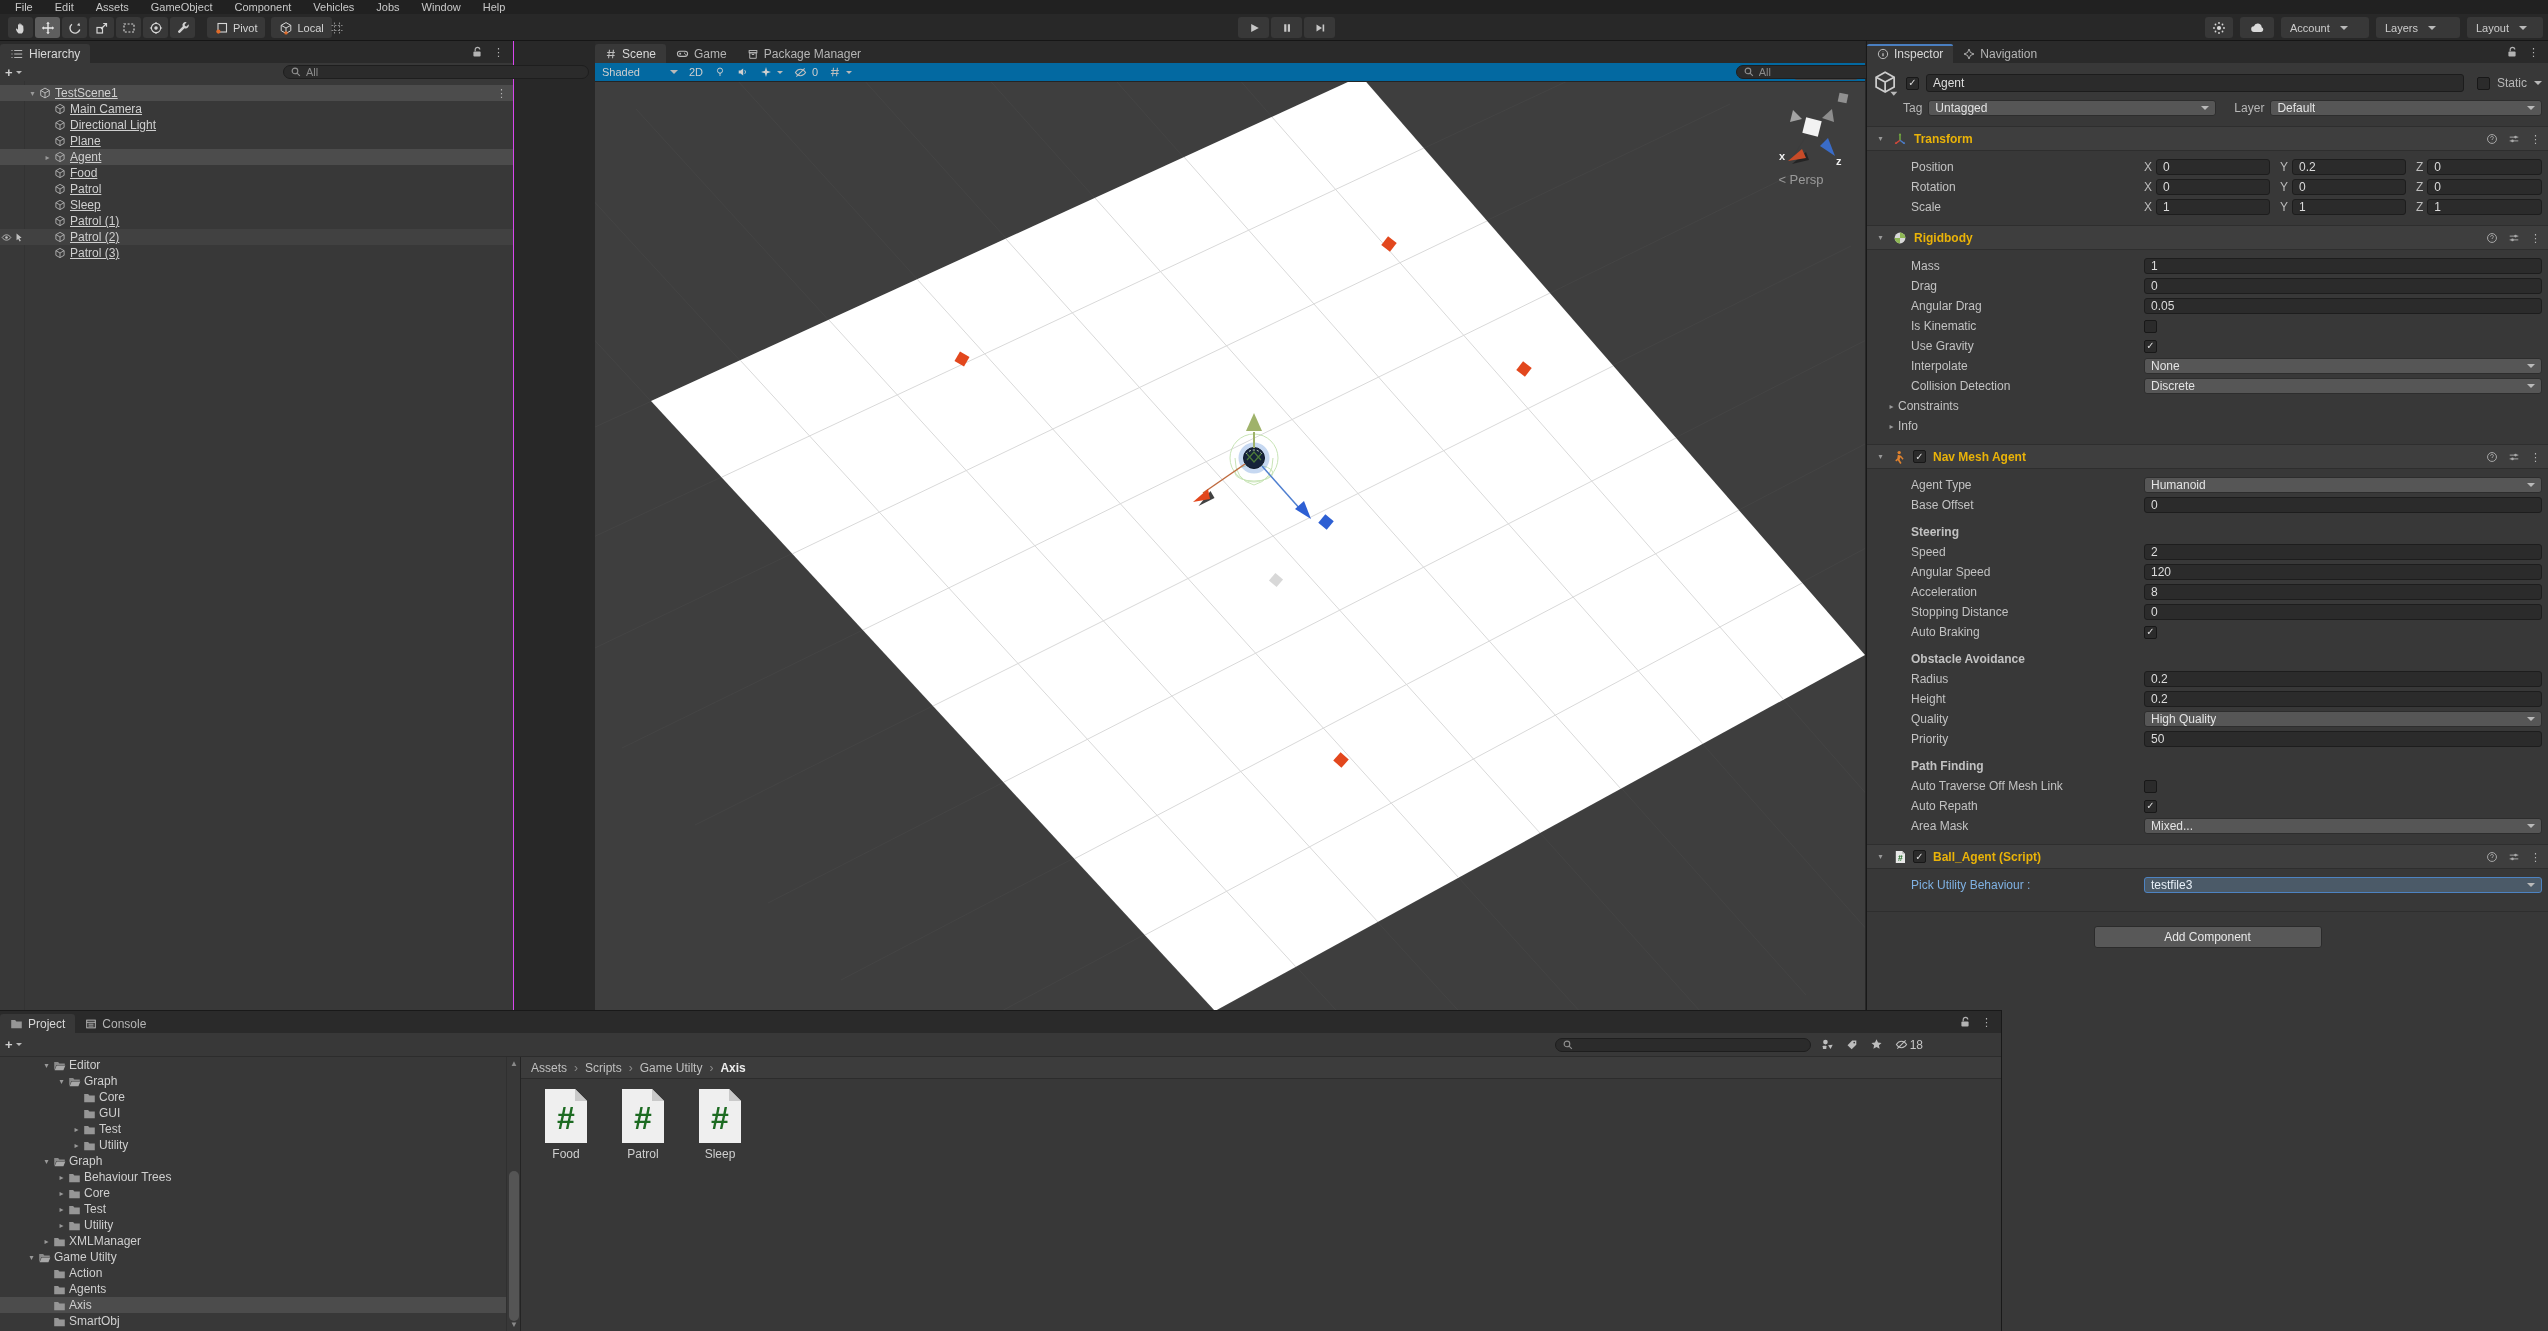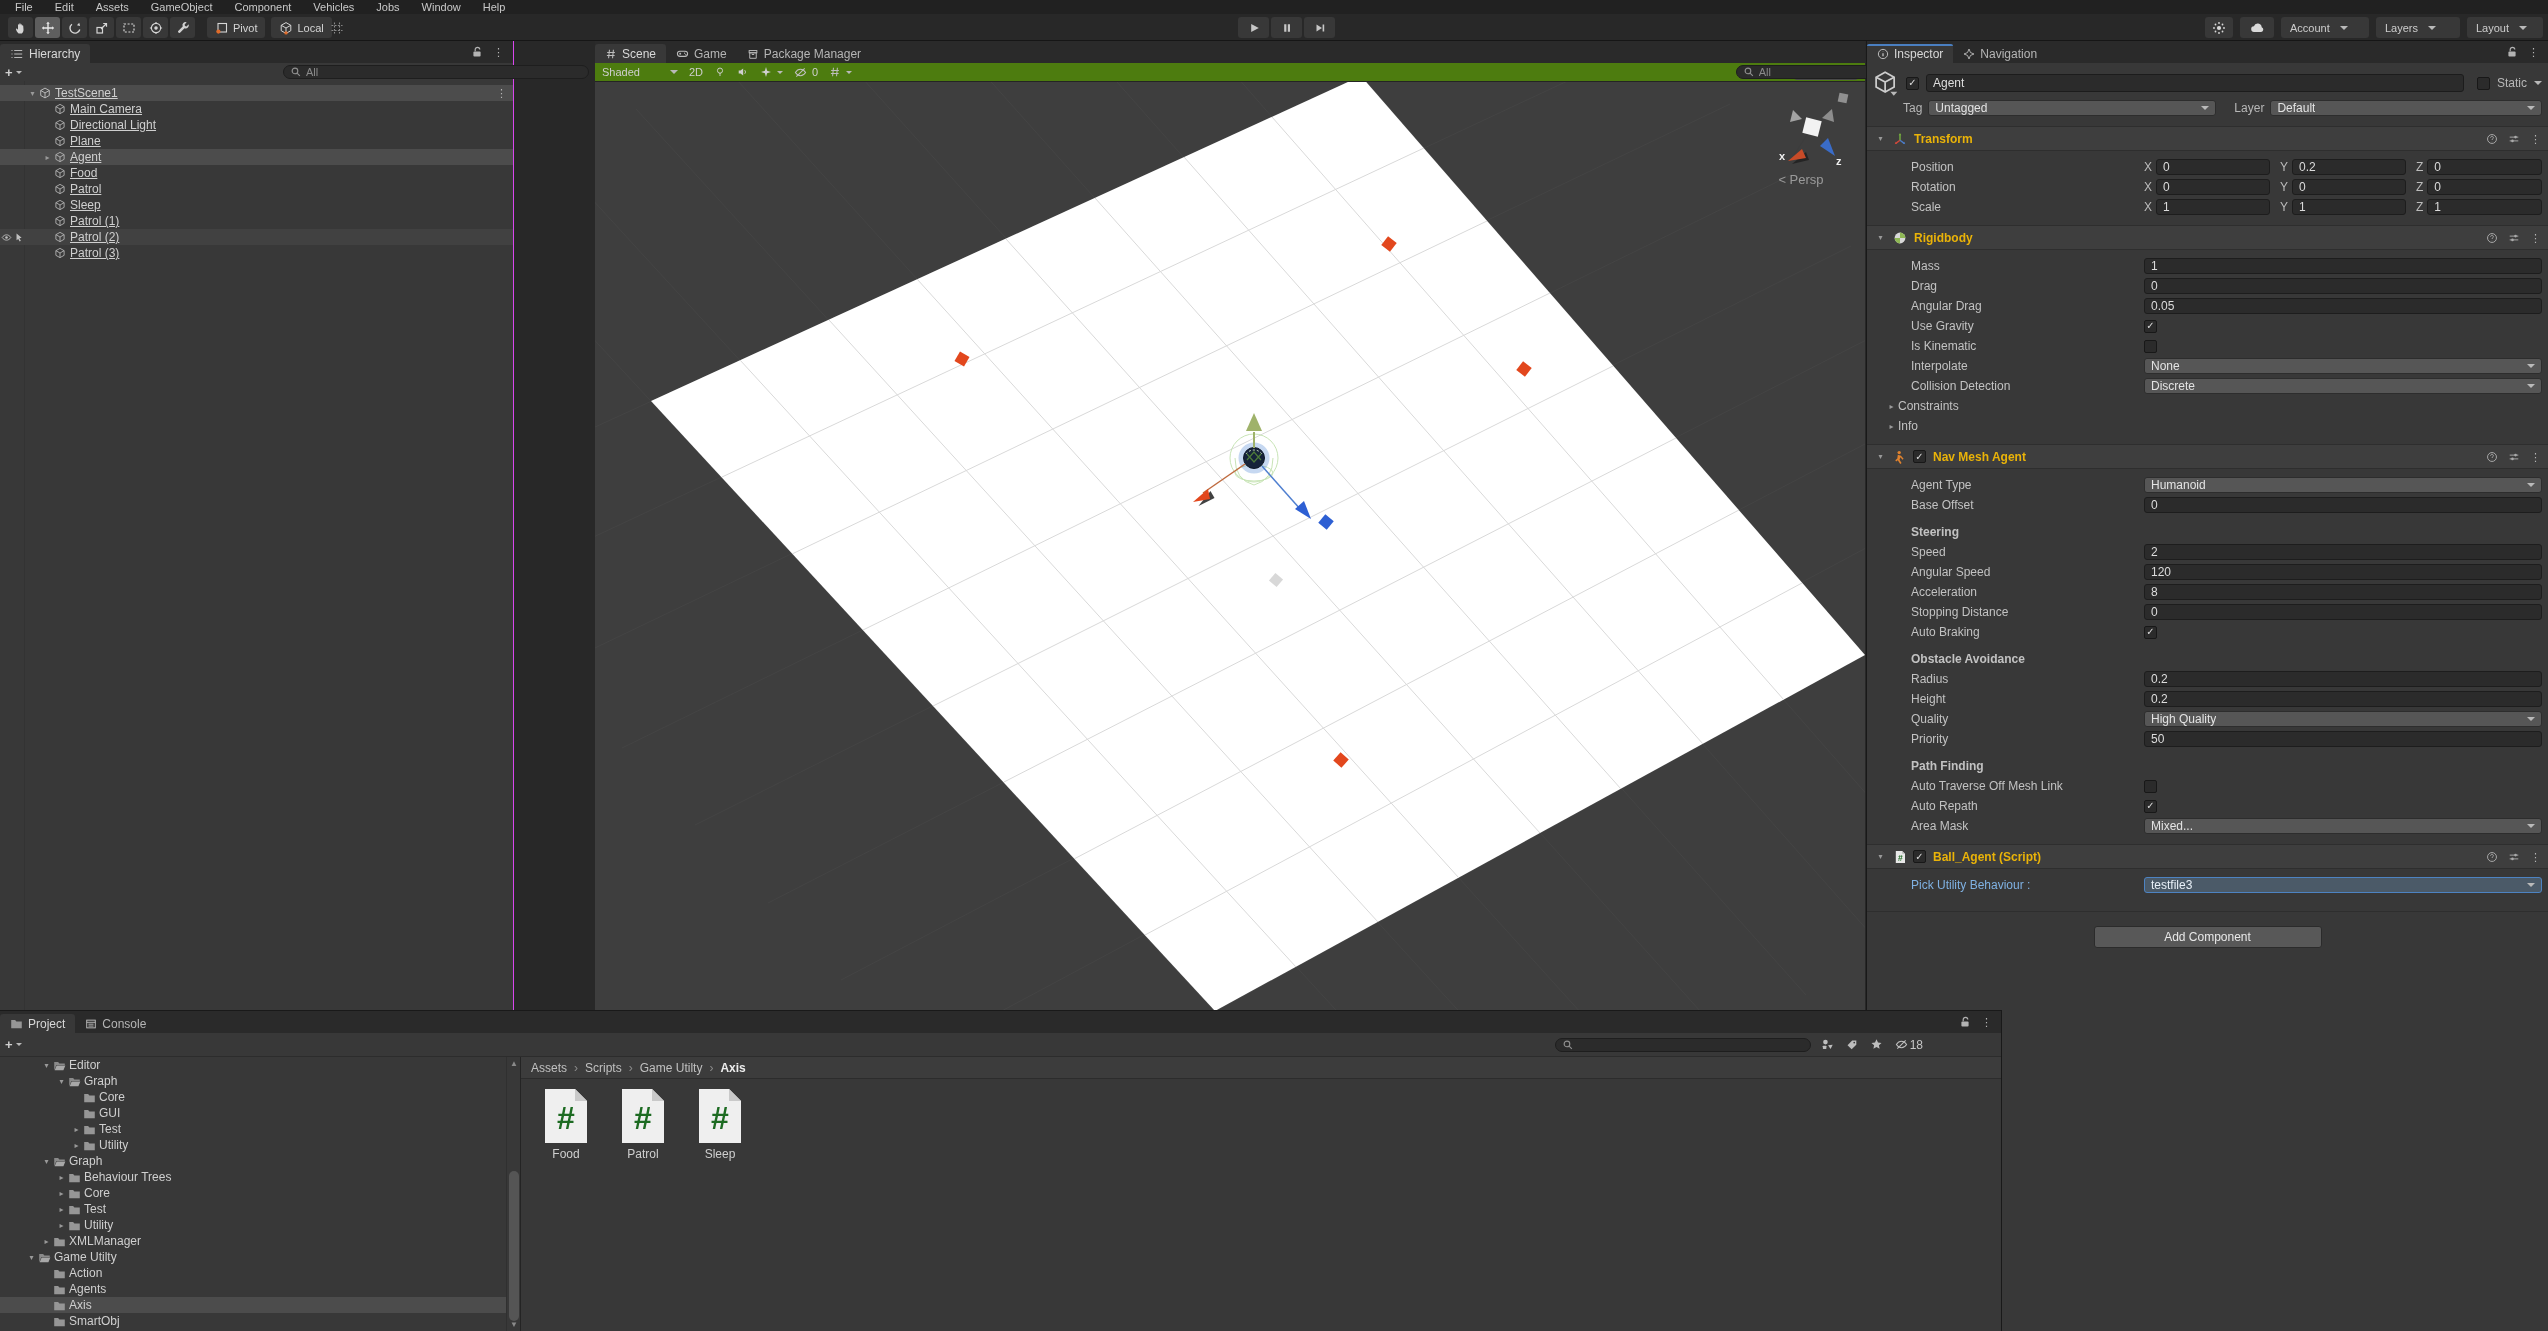--- a/index.html
+++ b/index.html
@@ -39,21 +39,21 @@
 .gutterline{position:absolute;left:24px;top:0;bottom:0;width:1px;background:#333;}
 .hrow{height:16px;display:flex;align-items:center;position:relative;padding-right:6px;font-size:12px;}
 .hrow.sel{background:#4c4c4c;}
 .hrow.hov{background:#414141;}
 .hrow .gutter{width:24px;flex:none;display:flex;align-items:center;gap:1px;height:100%;padding-left:1px;}
 .ind{flex:none;display:inline-block;}
 .arr{width:13px;flex:none;text-align:center;color:#999;font-size:8px;}
 .hlbl{padding-left:4px;color:#cfcfcf;white-space:nowrap;text-decoration:underline;}
 .hrow .kebab{margin-left:auto;}
 
-#scene-toolbar{height:19px;background:#4d7c0f;border-bottom:1px solid #242424;display:flex;align-items:center;padding:0 7px;gap:11px;font-size:11px;color:#cfcfcf;}
+#scene-toolbar{height:19px;background:#0369a1;border-bottom:1px solid #242424;display:flex;align-items:center;padding:0 7px;gap:11px;font-size:11px;color:#cfcfcf;}
 .stb{display:flex;align-items:center;gap:5px;}
 .sright{margin-left:auto;display:flex;align-items:center;gap:10px;}
 .gizbtn{height:15px;background:#4a4a4a;border-radius:3px;display:flex;align-items:center;gap:7px;padding:0 7px;}
 #viewport{position:absolute;left:0;top:41px;width:1270px;height:928px;overflow:hidden;}
 #persp{position:absolute;left:1146px;top:90px;width:120px;text-align:center;color:#9a9a9a;font-size:13px;}
 
 .ihead{padding:7px 6px 6px 6px;}
 .ihrow1{display:flex;align-items:center;gap:7px;height:26px;}
 .ihrow2{display:flex;align-items:center;height:24px;padding-left:30px;gap:6px;}
 .nameinput{flex:1;height:18px;background:#2b2b2b;border:1px solid #1c1c1c;border-radius:3px;color:#dedede;font-size:12px;padding:0 6px;outline:none;margin-right:6px;}
@@ -894,29 +894,29 @@
               <span class="ifield">0</span>
             </span>
           </div>
           <div class="irow">
             <span class="ilabel">Angular Drag</span>
             <span class="ival">
               <span class="ifield">0.05</span>
             </span>
           </div>
           <div class="irow">
+            <span class="ilabel">Is Kinematic</span>
+            <span class="ival">
+              <span class="cb"></span>
+            </span>
+          </div>
+          <div class="irow">
             <span class="ilabel">Use Gravity</span>
             <span class="ival">
               <span class="cb on"></span>
-            </span>
-          </div>
-          <div class="irow">
-            <span class="ilabel">Is Kinematic</span>
-            <span class="ival">
-              <span class="cb"></span>
             </span>
           </div>
           <div class="irow">
             <span class="ilabel">Interpolate</span>
             <span class="ival">
               <span class="drop" style="flex: 1 1 0%;">
                 <span>None</span>
                 <span class="caret"></span>
               </span>
             </span>

